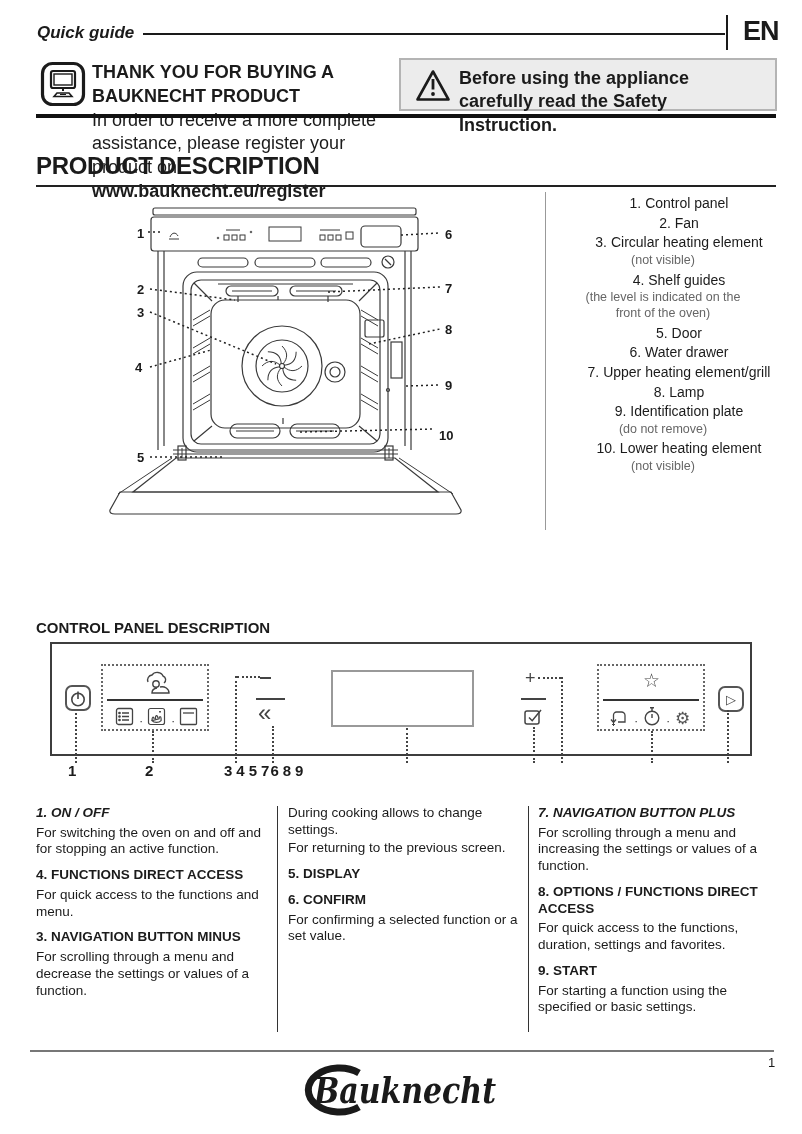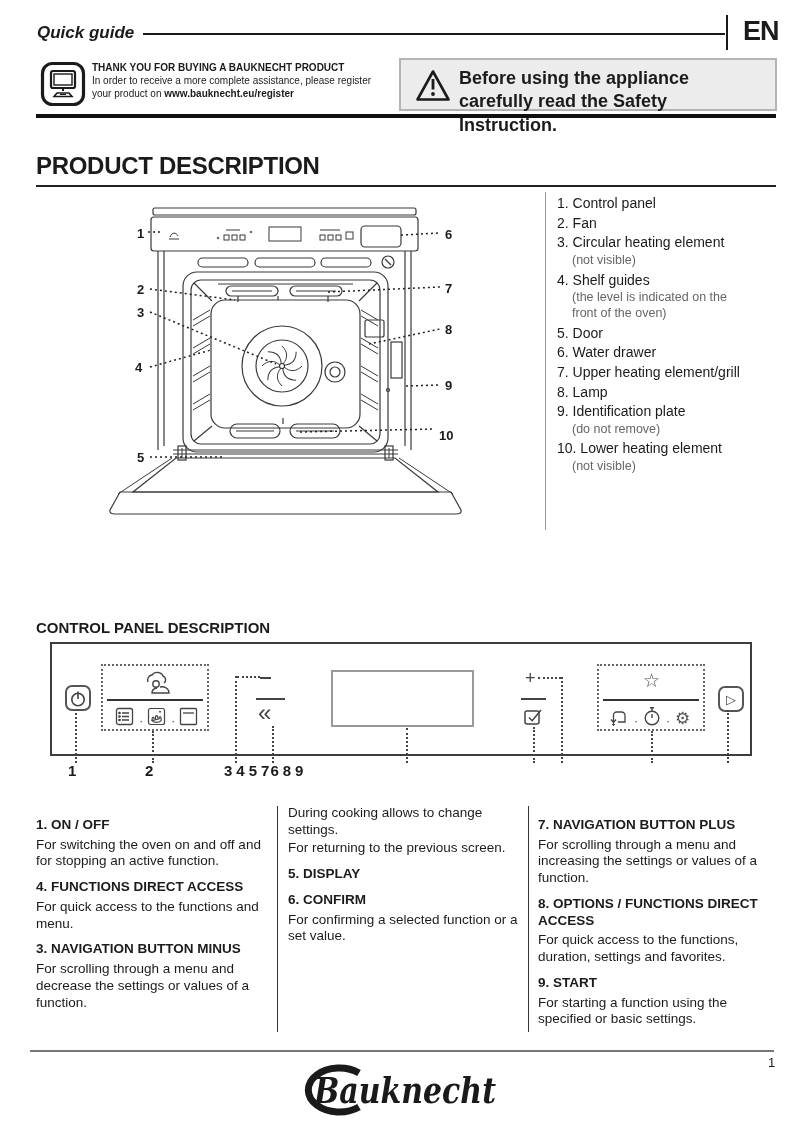--- a/index.html
+++ b/index.html
@@ -2,30 +2,30 @@
 <html><head>
 <meta charset="utf-8">
 <style>
   html,body{margin:0;padding:0;background:#fff;}
   #page{position:relative;width:802px;height:1134px;background:#fff;
         font-family:"Liberation Sans",sans-serif;color:#1b1b1b;overflow:hidden;}
   .abs{position:absolute;}
   
   .qg{font:bold italic 17px "Liberation Sans",sans-serif;}
   .lang{font:bold 27px "Liberation Sans",sans-serif;letter-spacing:-1px;}
-  .regtxt{font-size:10px;line-height:1.32;width:298px;}
+  .regtxt{font-size:18px;line-height:1.32;width:298px;}
   .regtxt b{font-weight:bold;}
   .warnbox{width:378px;height:53px;background:#ececec;border:2px solid #b4b4b4;box-sizing:border-box;}
   .warntxt{position:absolute;left:58px;top:7px;width:305px;font-weight:bold;font-size:18px;line-height:1.3;}
   
   .h1{font:bold 24px "Liberation Sans",sans-serif;letter-spacing:-.3px;width:740px;
       border-bottom:2px solid #222;padding-bottom:5px;}
   .h2{font:bold 15px "Liberation Sans",sans-serif;}
   
-  .parts{width:244px;font-size:14px;line-height:1.33;}
+  .parts{width:244px;font-size:14px;line-height:1.33;text-align:center;}
   .part{margin-bottom:1px;}
   .part-note{margin-left:15px;font-size:12.5px;color:#666;line-height:1.26;max-width:182px;margin-bottom:2px;}
   
   .co{font:bold 13px "Liberation Sans",sans-serif;}
   
   .pbox{width:702px;height:114px;border:2px solid #3d3d3d;box-sizing:border-box;}
   .dotbox{position:absolute;width:108px;height:67px;border:2px dotted #666;box-sizing:border-box;}
   .btn{position:absolute;border:2px solid #555;border-radius:7px;box-sizing:border-box;
        display:flex;align-items:center;justify-content:center;color:#444;}
   .hline{position:absolute;background:#444;height:2px;}
@@ -33,21 +33,21 @@
   .glyph{position:absolute;color:#444;}
   .stub{position:absolute;width:0;border-left:2px dotted #444;}
   .jog{position:absolute;height:0;border-top:2px dotted #444;}
   .num{font:bold 15px "Liberation Sans",sans-serif;}
   .cluster{display:flex;}
   .cluster span{margin-right:4px;}
   .cluster span.tight{margin-right:1px;}
   
   .col{font-size:13.5px;line-height:1.24;}
   .col h4{font-size:13.5px;margin:9px 0 3px 0;}
-  .col h4:first-child{margin-top:12px;}
+  .col h4:first-child{margin-top:0;font-style:italic;}
   .col p{margin:0 0 2px 0;}
   .vrule{background:#333;width:1px;}
   svg{display:block;}
 </style>
 </head>
 <body>
 
 <div id="page">
 
   <div class="abs qg" style="left:37px;top:23px;">Quick guide</div>

